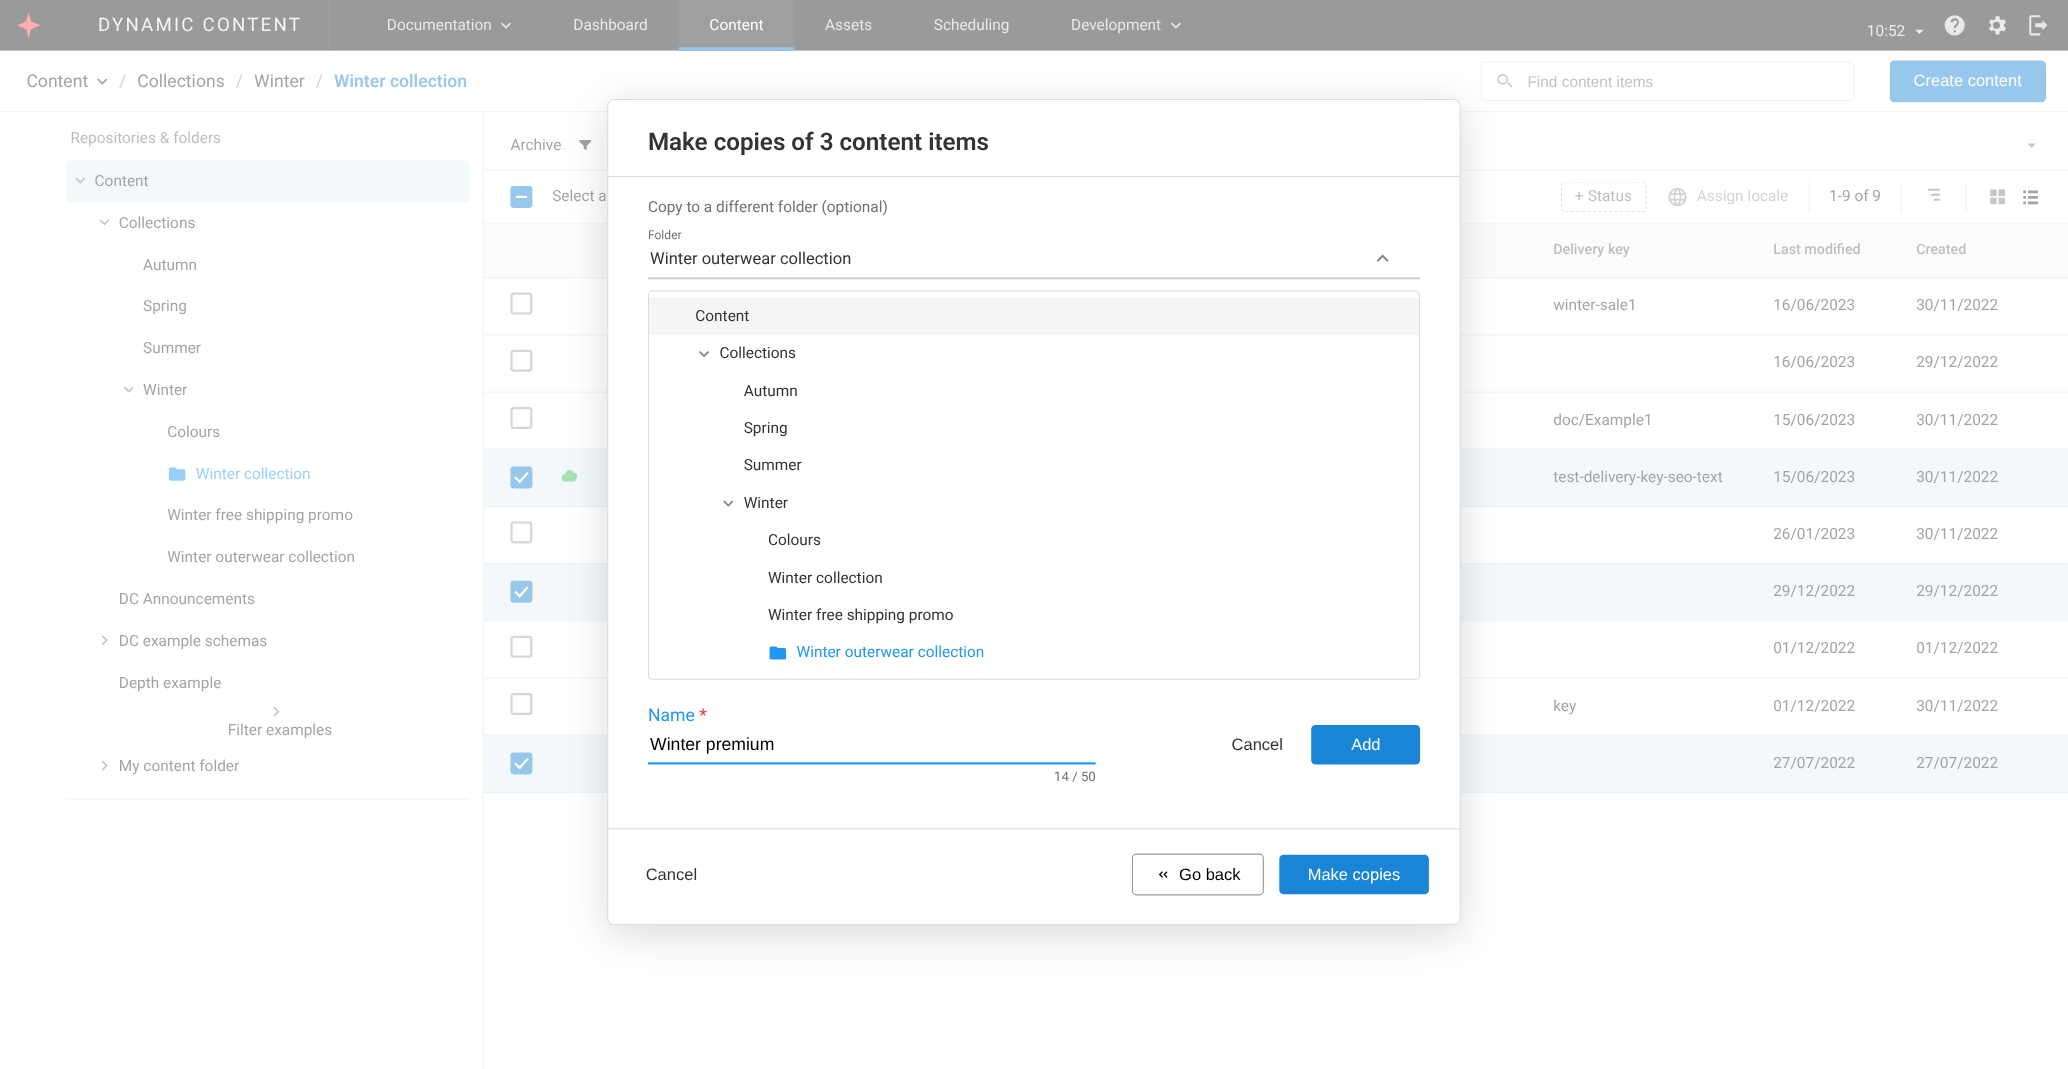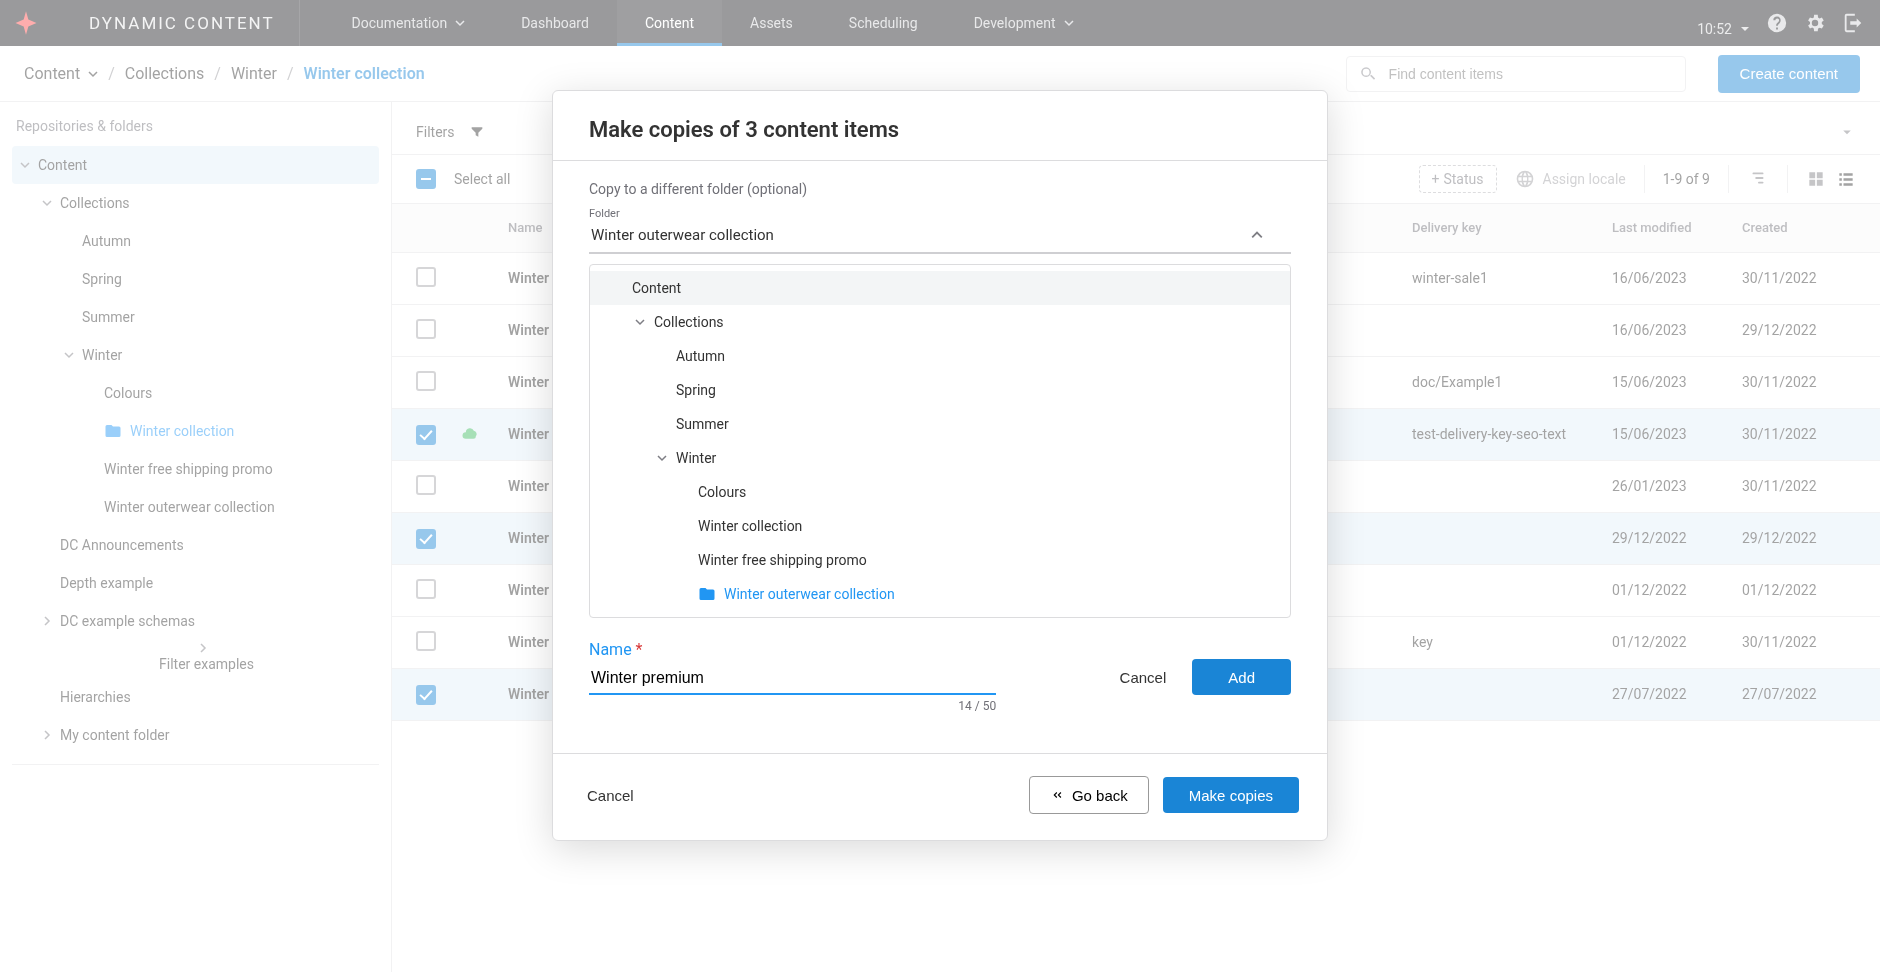--- a/index.html
+++ b/index.html
@@ -139,20 +139,21 @@
   .body {
     display: flex;
     height: calc(972px - 46px - 56px);
   }
   .sidebar {
     width: 392px;
     border-right: 1px solid var(--border-light);
     padding: 16px 12px;
     overflow-y: auto;
     position: relative;
+    margin-left: 48px;
   }
   .sidebar-title {
     color: var(--text-muted);
     font-size: 14px;
     padding-left: 4px;
     margin-bottom: 12px;
   }
   .tree { list-style: none; padding: 0; margin: 0; }
   .tree-item {
     display: flex; align-items: center;
@@ -542,57 +543,53 @@
         </li>
         <li class="tree-item" style="padding-left: 74px;">
           <span class="disc"></span>
           <span class="label">Winter outerwear collection</span>
         </li>
         <li class="tree-item" style="padding-left: 30px;">
           <span class="disc"></span>
           <span class="label">DC Announcements</span>
         </li>
         <li class="tree-item" style="padding-left: 30px;">
-          <span class="disc"></span>
-          <span class="label">Depth example</span>
-        </li>
-        <li class="tree-item" style="padding-left: 30px;">
           <span class="disc"><svg width="10" height="10" viewBox="0 0 10 10">
               <path d="M3 1 L7 5 L3 9" fill="none" stroke="#7e7e84" stroke-width="1.5"></path>
             </svg></span>
           <span class="label">DC example schemas</span>
+        </li>
+        <li class="tree-item" style="padding-left: 30px;">
+          <span class="disc"></span>
+          <span class="label">Depth example</span>
         </li>
         <li class="tree-item" style="padding-left: 30px; flex-direction: column;">
           <span class="disc"><svg width="10" height="10" viewBox="0 0 10 10">
               <path d="M3 1 L7 5 L3 9" fill="none" stroke="#7e7e84" stroke-width="1.5"></path>
             </svg></span>
           <span class="label">Filter examples</span>
-        </li>
-        <li class="tree-item" style="padding-left: 30px;">
-          <span class="disc"></span>
-          <span class="label">Hierarchies</span>
         </li>
         <li class="tree-item" style="padding-left: 30px;">
           <span class="disc"><svg width="10" height="10" viewBox="0 0 10 10">
               <path d="M3 1 L7 5 L3 9" fill="none" stroke="#7e7e84" stroke-width="1.5"></path>
             </svg></span>
           <span class="label">My content folder</span>
         </li>
       </ul>
     <div style="height:1px;background:var(--border-light);margin:10px 0;"></div>
   </aside>
   <div class="collapse-handle">
     <svg viewBox="0 0 10 10">
         <path d="M3 1 L7 5 L3 9" fill="none" stroke="#7e7e84" stroke-width="1.5"></path>
       </svg>
   </div>
 
   <section class="content-area">
     <div class="filters-row">
-      <span>Filters</span>
+      <span>Archive</span>
       <svg viewBox="0 0 24 24">
           <path d="M4 5h16v2l-6 6v6l-4-2v-4L4 7z"></path>
         </svg>
       <div style="flex:1"></div>
       <div class="expand-more-btn">
         <svg viewBox="0 0 24 24">
             <path d="M7 10l5 5 5-5z"></path>
           </svg>
       </div>
     </div>

